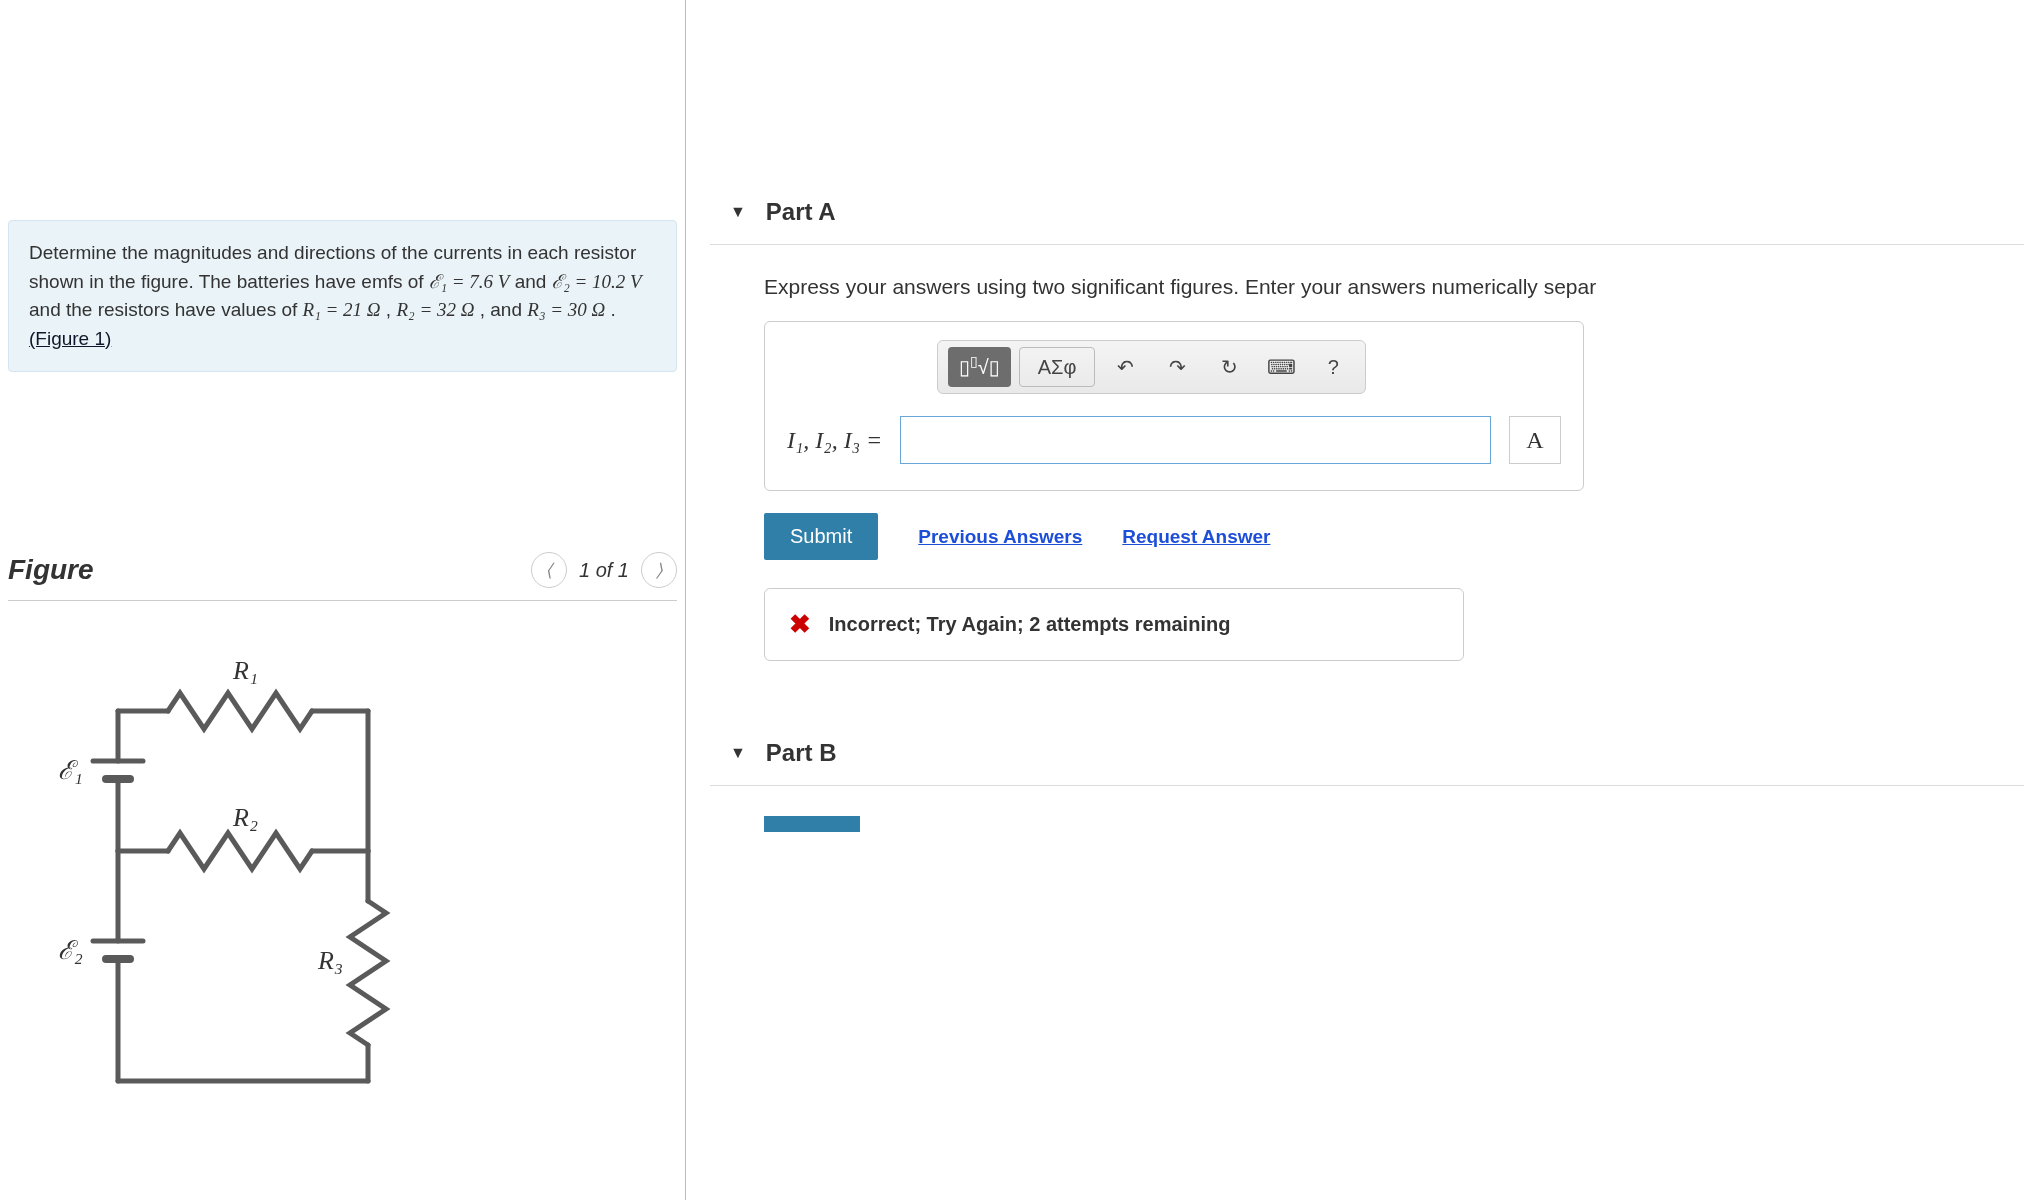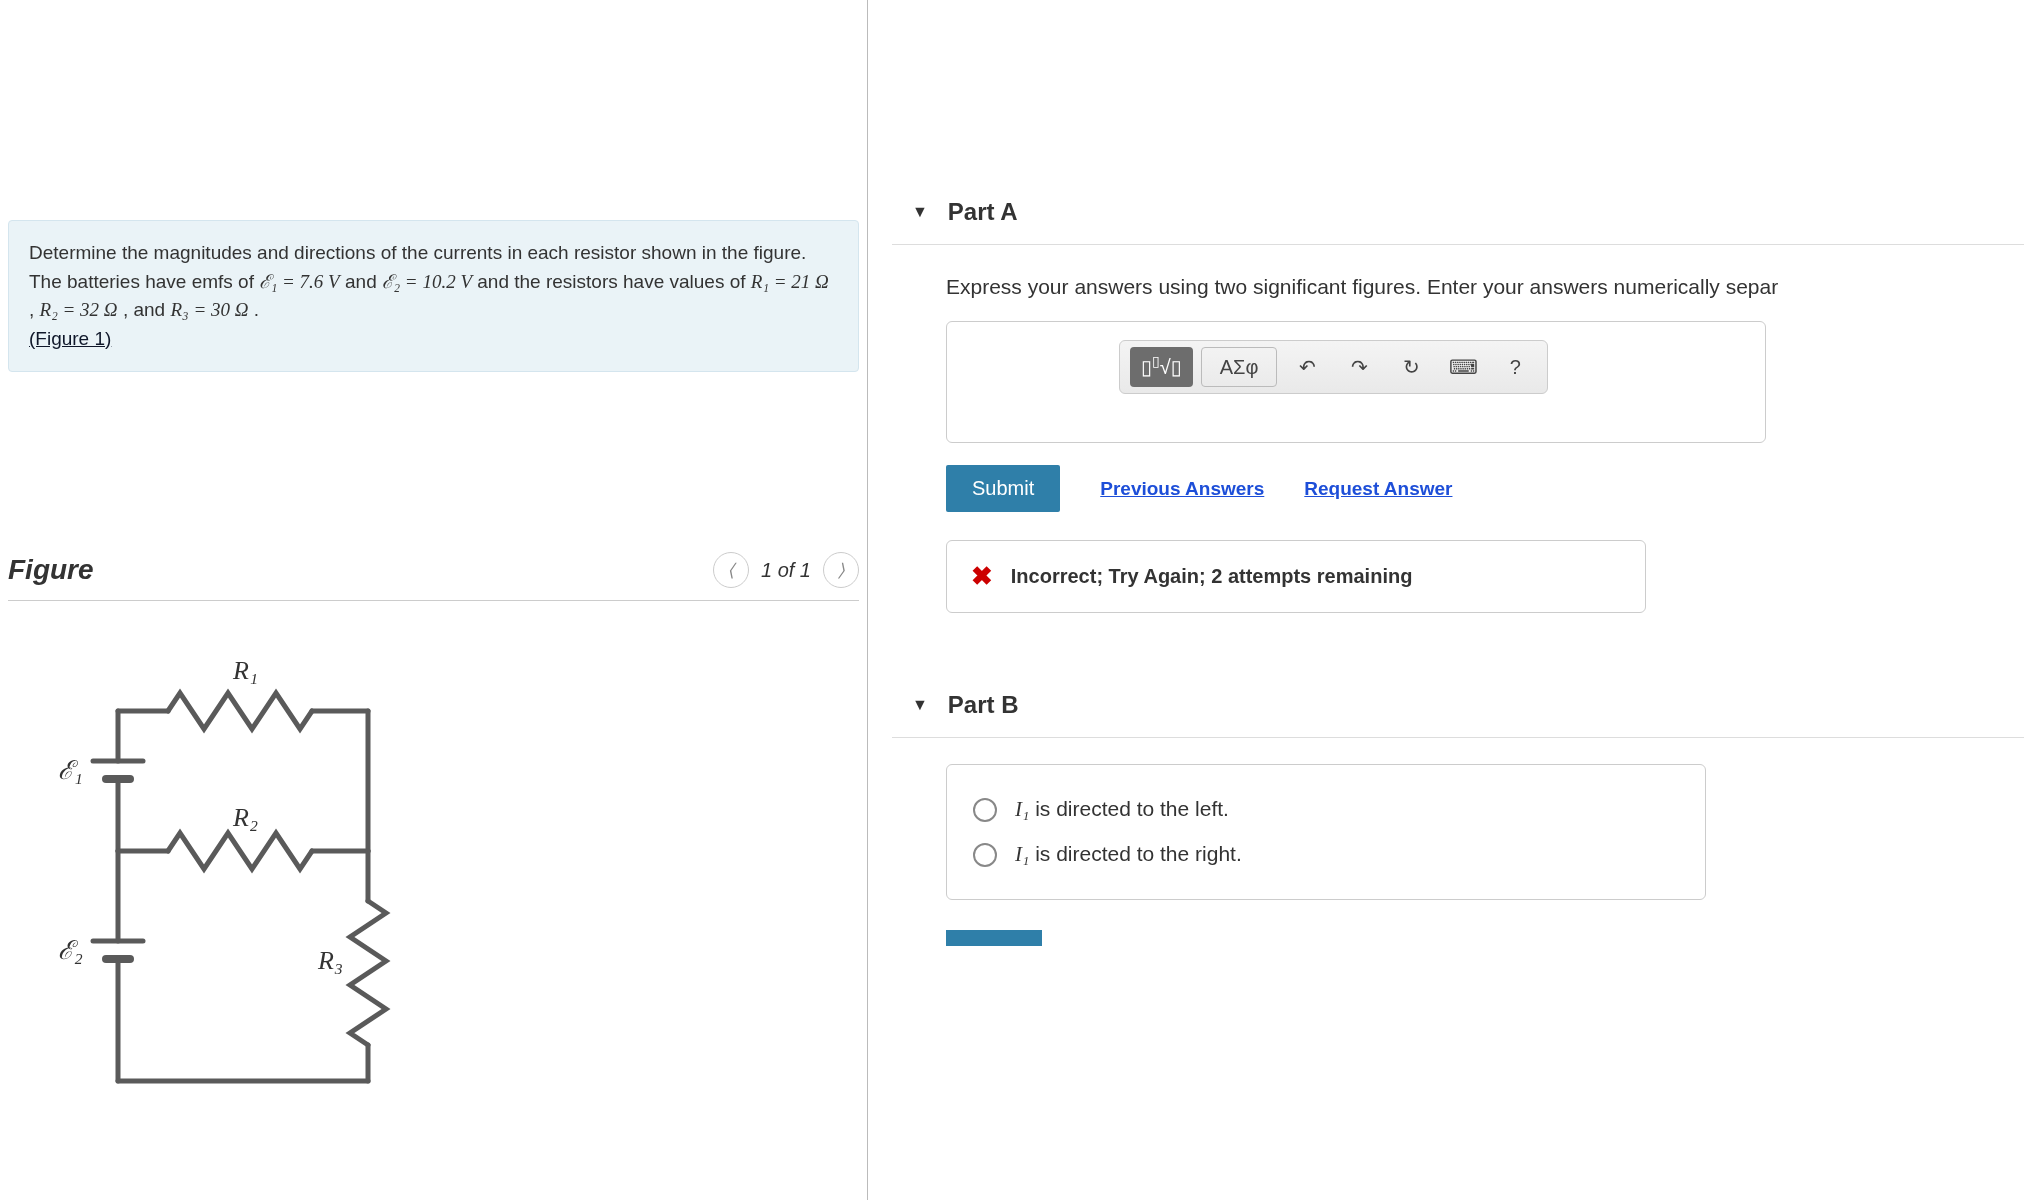--- a/index.html
+++ b/index.html
@@ -9,21 +9,21 @@
     font-size: 19px;
     color: #333;
     background: #fff;
   }
   .page {
     display: flex;
     width: 2024px;
     height: 1200px;
   }
   .left-col {
-    width: 868px;
+    width: 686px;
     padding: 0 8px;
     border-right: 1px solid #bbb;
   }
   .right-col {
     flex: 1;
     padding: 0 0 0 24px;
   }
   .problem-statement {
     margin-top: 220px;
     background: #eaf3f7;
@@ -212,52 +212,41 @@
         <div class="answer-area">
           <div class="toolbar">
             <span class="tbtn pill">▯<span style="font-size:14px;position:relative;top:-6px">▯</span>√▯</span>
             <span class="tbtn box">ΑΣφ</span>
             <span class="tbtn">↶</span>
             <span class="tbtn">↷</span>
             <span class="tbtn">↻</span>
             <span class="tbtn">⌨</span>
             <span class="tbtn">?</span>
           </div>
+          <div class="answer-row">
+            <span class="answer-label">I₁, I₂, I₃ =</span>
+            <input class="answer-input" type="text" style="">
+            <span class="unit-box">A</span>
+          </div>
         </div>
 
         <div class="actions">
           <button class="submit-btn">Submit</button>
           <a href="#" class="link">Previous Answers</a>
           <a href="#" class="link">Request Answer</a>
         </div>
 
         <div class="feedback">
           <span class="x-icon">✖</span>
           <span>Incorrect; Try Again; 2 attempts remaining</span>
         </div>
       </div>
     </div>
 
     <div class="part-b-wrap">
       <div class="part-header">
         <span class="caret">▼</span>
         <span>Part B</span>
       </div>
-      <div class="mc-box">
-        <div class="mc-row">
-          <span class="radio"></span>
-          <span>
-            <span class="ital">I₁</span>
-            <span> is directed to the left.</span>
-          </span>
-        </div>
-        <div class="mc-row">
-          <span class="radio"></span>
-          <span>
-            <span class="ital">I₁</span>
-            <span> is directed to the right.</span>
-          </span>
-        </div>
-      </div>
       <div class="bluebar"></div>
     </div>
   </div>
 </div>
 
 </body></html>

